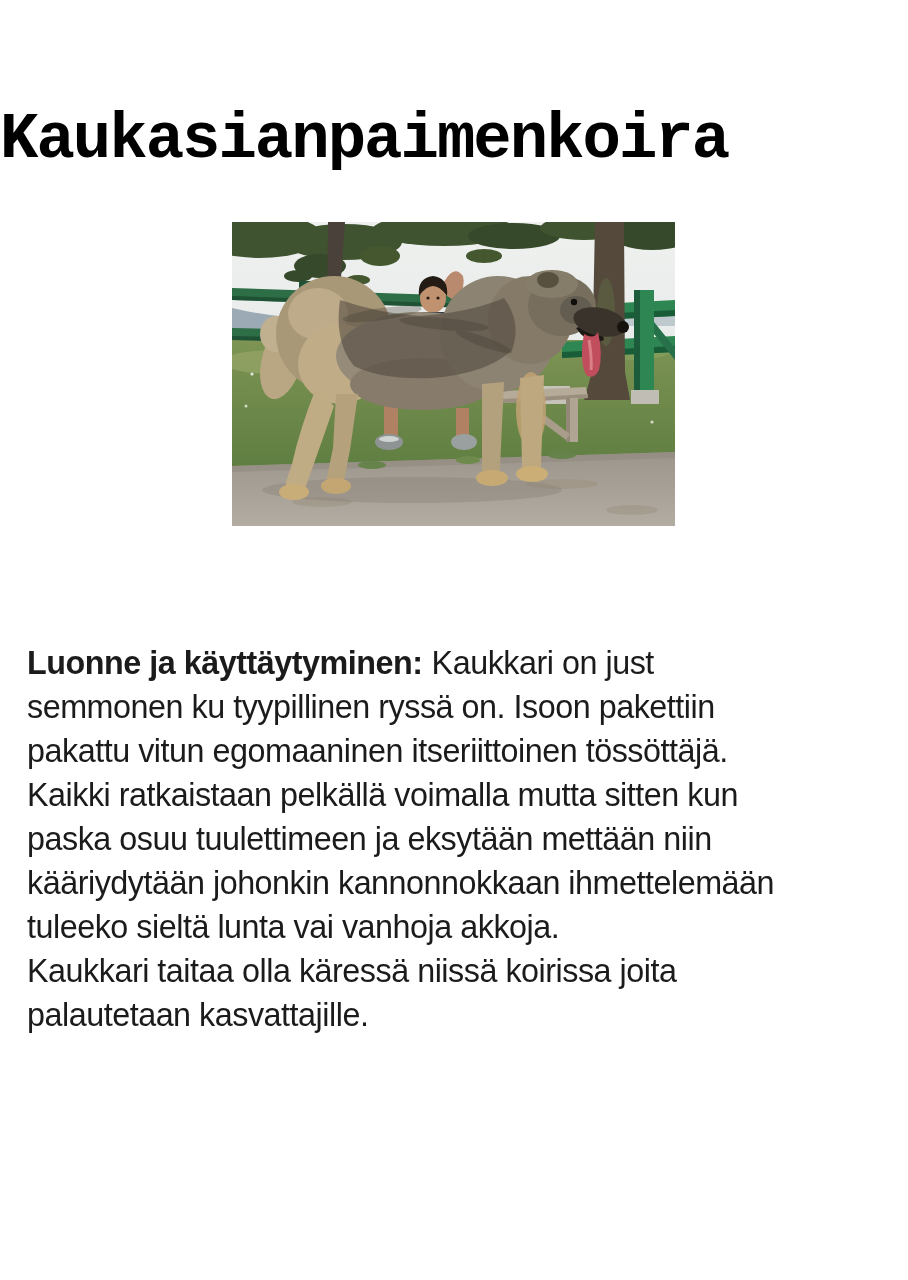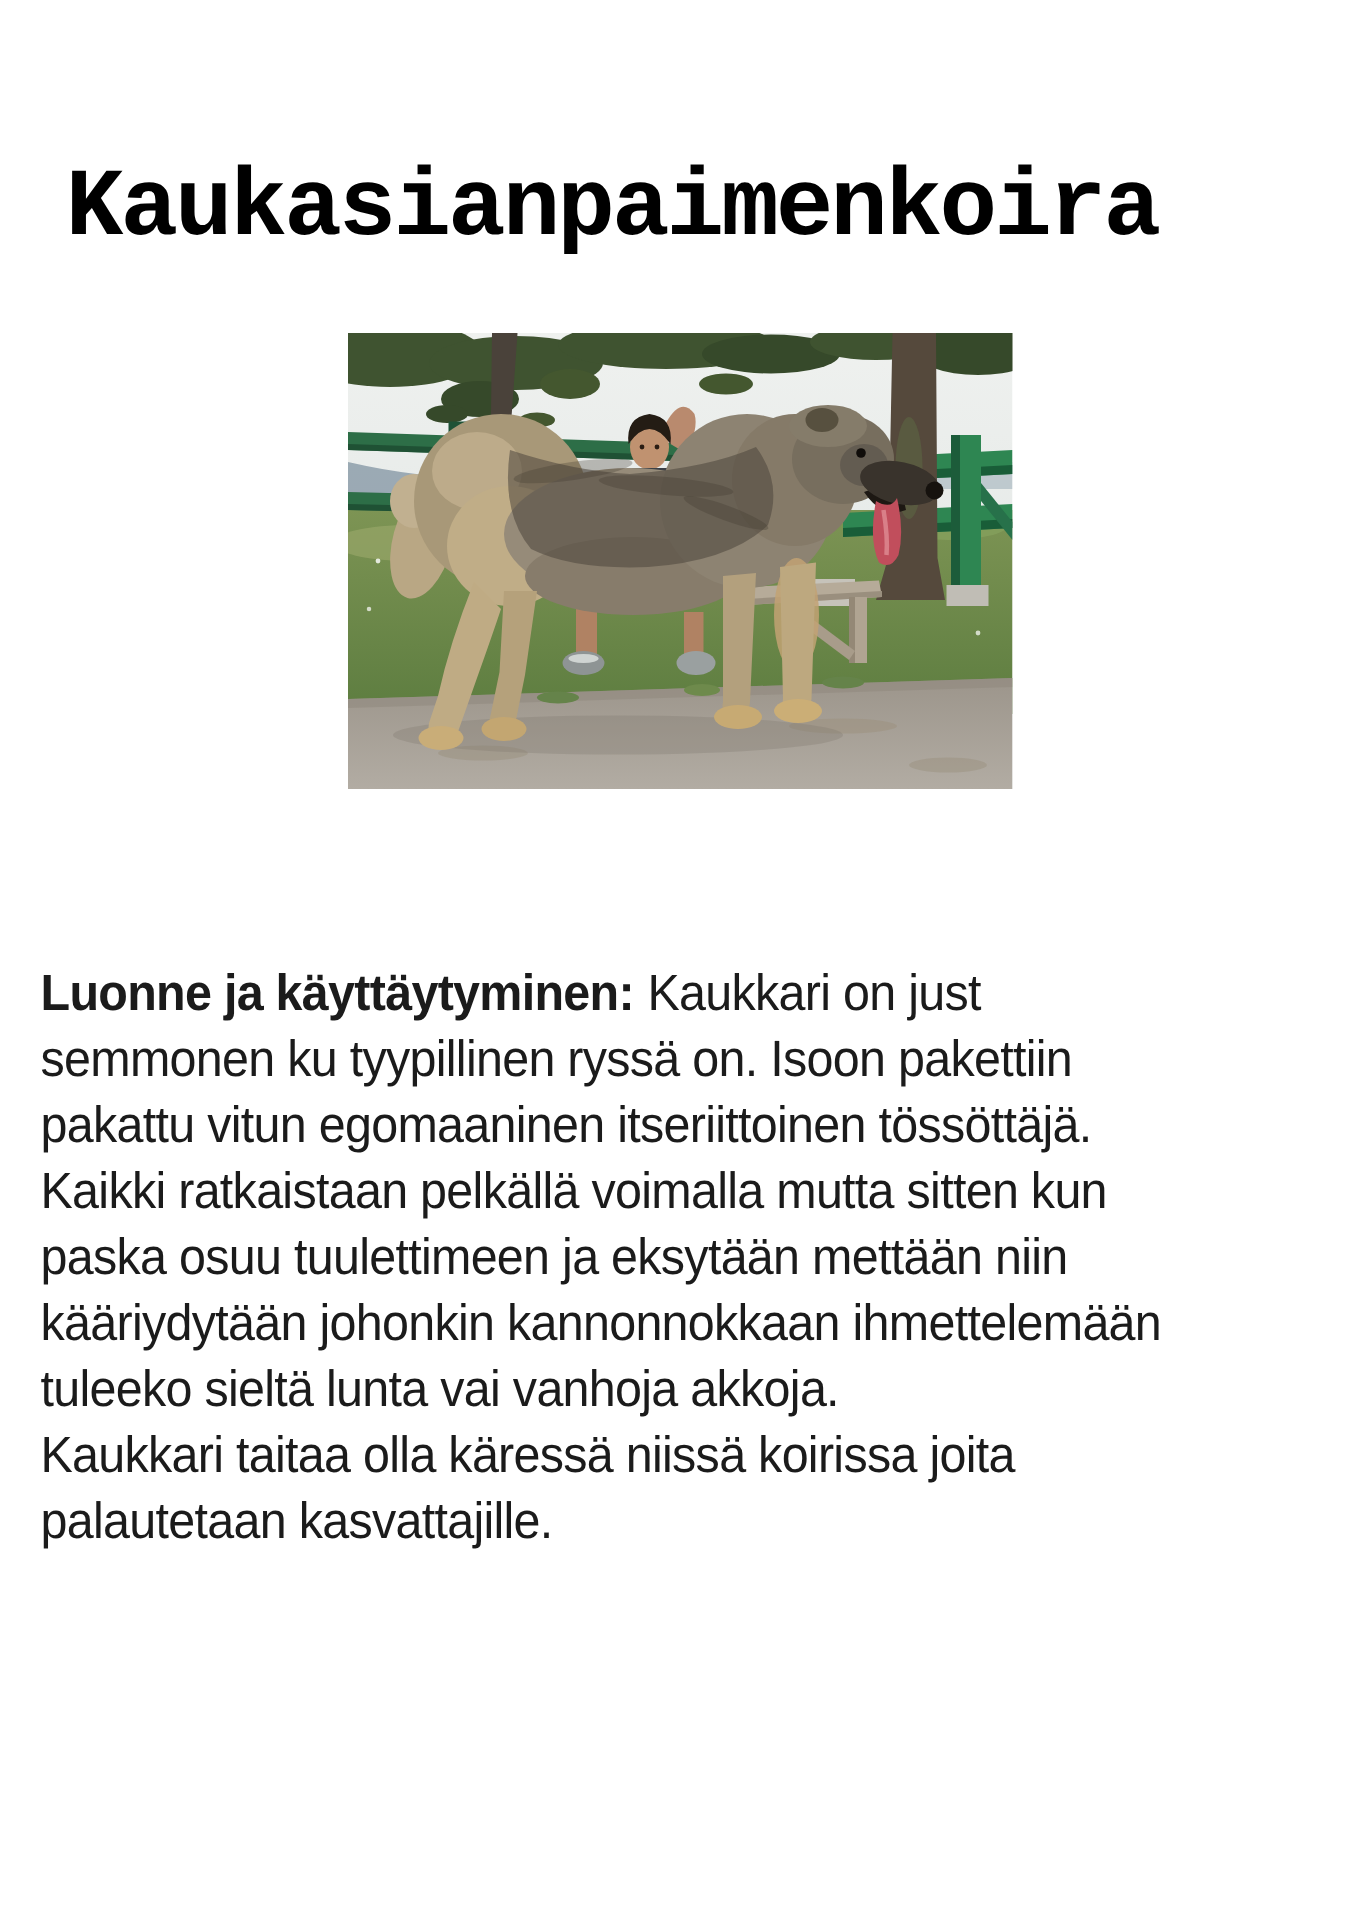--- a/index.html
+++ b/index.html
@@ -2,21 +2,21 @@
 <html><head>
 <meta charset="utf-8">
 <style>
   html,body{margin:0;padding:0;background:#888;}
   .page{
     position:relative;width:908px;height:1280px;background:#ffffff;
     margin:0 auto;overflow:hidden;
     font-family:"Liberation Sans","DejaVu Sans",sans-serif;color:#1b1b1b;
   }
   .title{
-    position:absolute;top:62px;left:0;width:772px;text-align:right;
+    position:absolute;top:62px;left:0;width:772px;text-align:left;
     font-family:"Liberation Mono","DejaVu Sans Mono",monospace;
     font-weight:700;font-size:64px;line-height:70px;letter-spacing:-2px;color:#000;
     white-space:nowrap;
   }
   .photo{
     position:absolute;left:232px;top:222px;width:443px;height:304px;
   }
   .photo svg{display:block;width:443px;height:304px;}
   .bodytext{
     position:absolute;left:27px;top:640px;width:900px;

